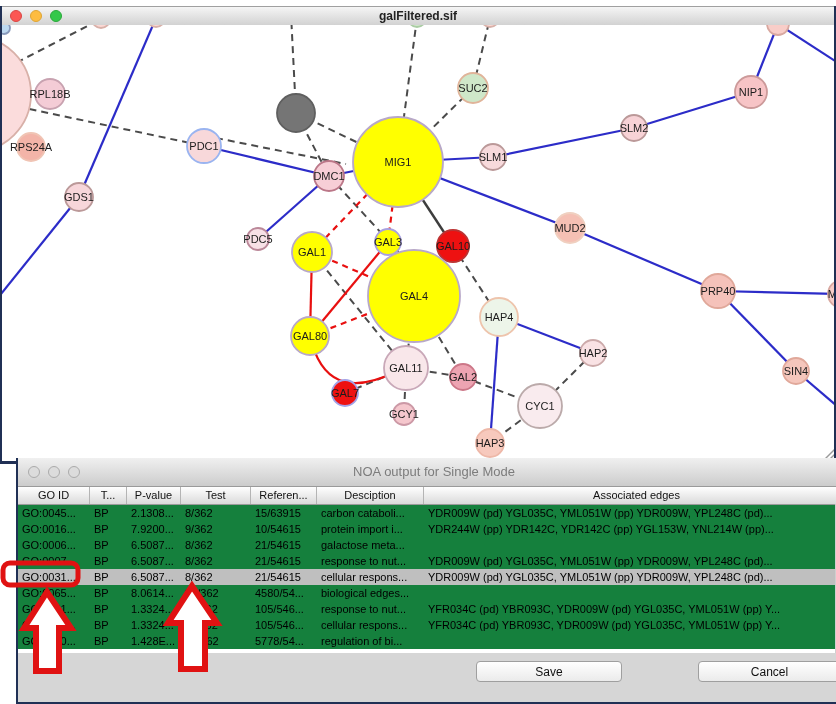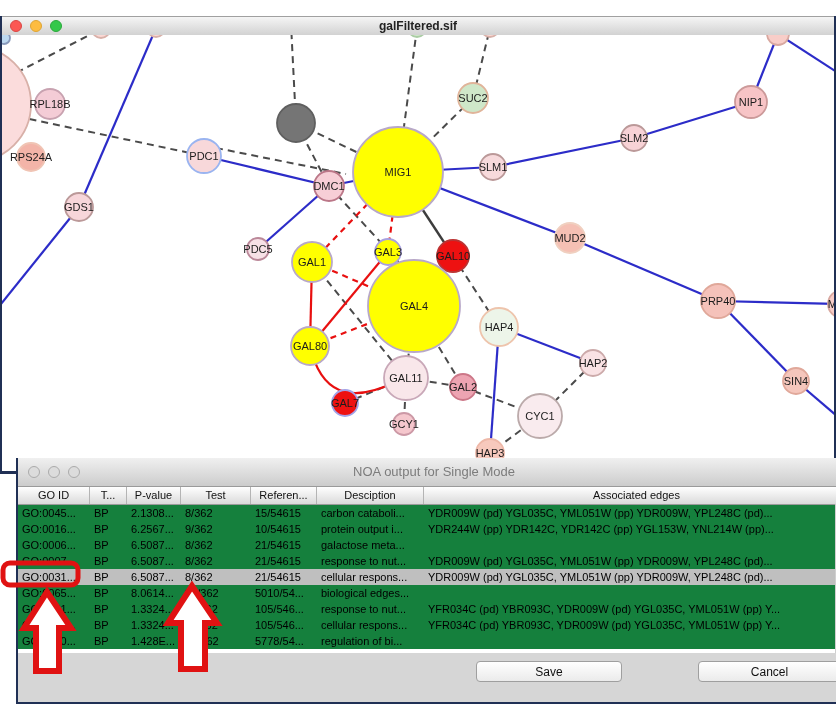--- a/index.html
+++ b/index.html
@@ -1,19 +1,19 @@
 <!DOCTYPE html>
 <html><head>
 <meta charset="utf-8">
 <style>
   html,body{margin:0;padding:0;background:#333;}
   .screen{position:relative;width:836px;height:704px;overflow:hidden;
     font-family:"Liberation Sans",sans-serif;background:#fff;}
   
-  .win-top{position:absolute;left:0;top:16px;width:836px;height:458px;
+  .win-top{position:absolute;left:0;top:6px;width:836px;height:458px;
     box-sizing:border-box;border-left:2px solid #203055;border-right:2px solid #203055;
     border-bottom:3px solid #203055;background:#6d28d9;}
   .titlebar{position:absolute;left:0;top:0;right:0;height:18px;
     background:linear-gradient(#f5f5f5,#d2d2d2);border-bottom:1px solid #8e8e8e;
     border-top:1px solid #a0a0a0;display:flex;align-items:center;}
   .title-text{position:absolute;left:0;right:0;text-align:center;font-size:12px;
     font-weight:bold;color:#222;line-height:18px;}
   .lights{display:flex;gap:8px;margin-left:8px;z-index:2;}
   .light{width:12px;height:12px;border-radius:50%;box-sizing:border-box;}
   .l-red{background:#fc5753;border:1px solid #d94744;}
@@ -222,31 +222,31 @@
           <div class="hcell c4">Referen...</div>
           <div class="hcell c5">Desciption</div>
           <div class="hcell c6">Associated edges</div>
         </div>
       <div id="tbody">
           <div class="trow">
             <div class="tcell c0">GO:0045...</div>
             <div class="tcell c1">BP</div>
             <div class="tcell c2">2.1308...</div>
             <div class="tcell c3">8/362</div>
-            <div class="tcell c4">15/54615</div>
+            <div class="tcell c4">15/63915</div>
             <div class="tcell c5">carbon cataboli...</div>
             <div class="tcell c6">YDR009W (pd) YGL035C, YML051W (pp) YDR009W, YPL248C (pd)...</div>
           </div>
           <div class="trow">
             <div class="tcell c0">GO:0016...</div>
             <div class="tcell c1">BP</div>
-            <div class="tcell c2">6.2567...</div>
+            <div class="tcell c2">7.9200...</div>
             <div class="tcell c3">9/362</div>
             <div class="tcell c4">10/54615</div>
-            <div class="tcell c5">protein output i...</div>
+            <div class="tcell c5">protein import i...</div>
             <div class="tcell c6">YDR244W (pp) YDR142C, YDR142C (pp) YGL153W, YNL214W (pp)...</div>
           </div>
           <div class="trow">
             <div class="tcell c0">GO:0006...</div>
             <div class="tcell c1">BP</div>
             <div class="tcell c2">6.5087...</div>
             <div class="tcell c3">8/362</div>
             <div class="tcell c4">21/54615</div>
             <div class="tcell c5">galactose meta...</div>
           </div>
@@ -266,21 +266,21 @@
             <div class="tcell c3">8/362</div>
             <div class="tcell c4">21/54615</div>
             <div class="tcell c5">cellular respons...</div>
             <div class="tcell c6">YDR009W (pd) YGL035C, YML051W (pp) YDR009W, YPL248C (pd)...</div>
           </div>
           <div class="trow">
             <div class="tcell c0">GO:0065...</div>
             <div class="tcell c1">BP</div>
             <div class="tcell c2">8.0614...</div>
             <div class="tcell c3">94/362</div>
-            <div class="tcell c4">5010/54...</div>
+            <div class="tcell c4">4580/54...</div>
             <div class="tcell c5">biological edges...</div>
           </div>
           <div class="trow">
             <div class="tcell c0">GO:0031...</div>
             <div class="tcell c1">BP</div>
             <div class="tcell c2">1.3324...</div>
             <div class="tcell c3">11/362</div>
             <div class="tcell c4">105/546...</div>
             <div class="tcell c5">response to nut...</div>
             <div class="tcell c6">YFR034C (pd) YBR093C, YDR009W (pd) YGL035C, YML051W (pp) Y...</div>

